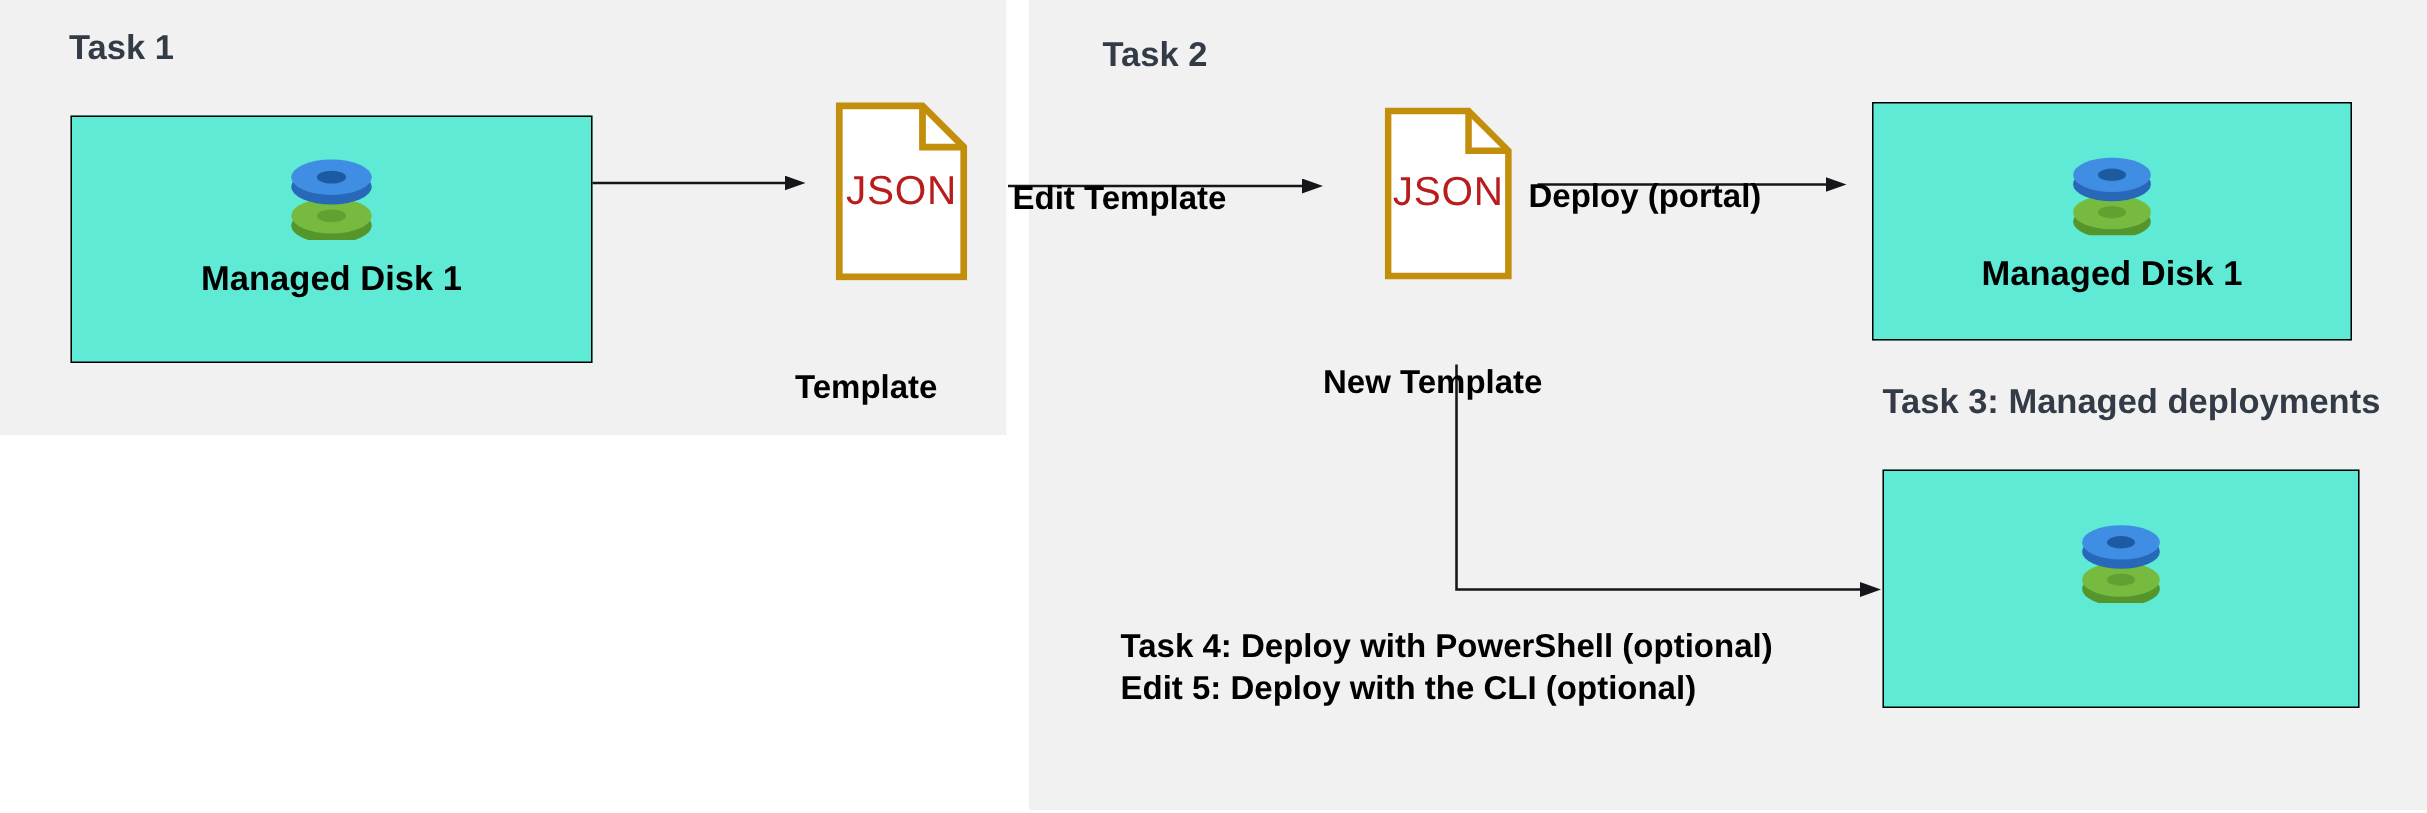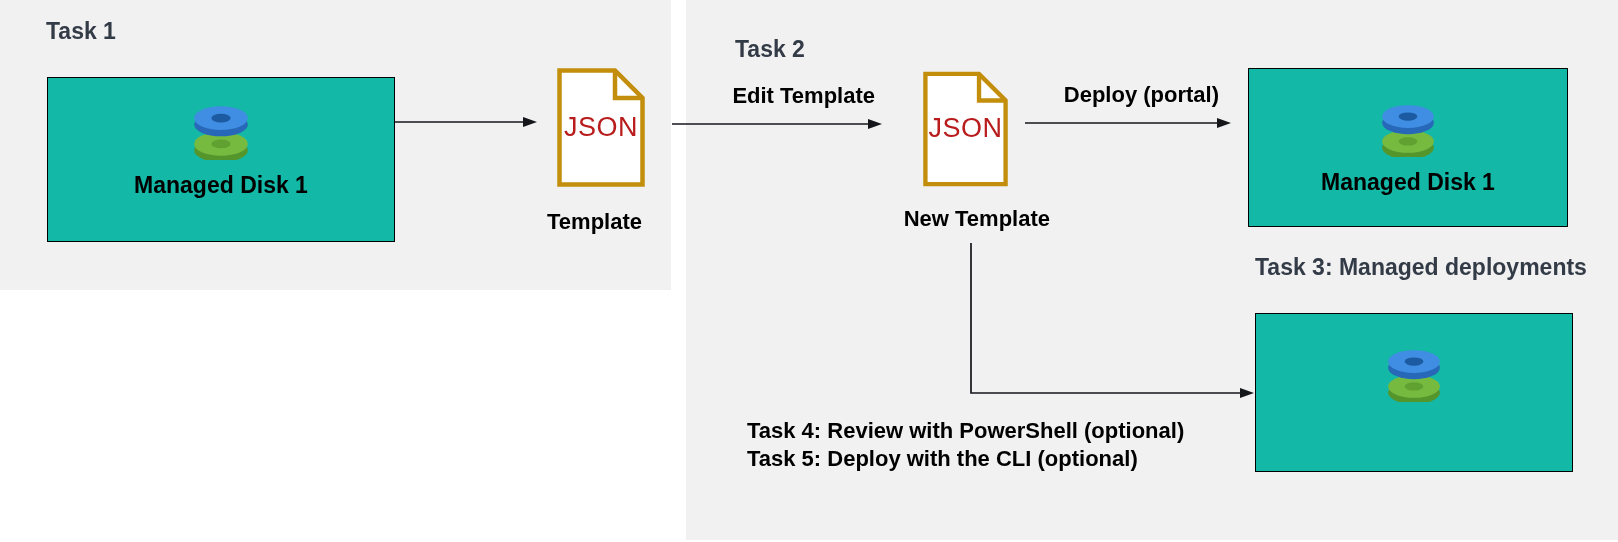--- a/index.html
+++ b/index.html
@@ -25,25 +25,25 @@
     color: #333b47;
     white-space: nowrap;
   }
   .label {
     position: absolute;
     font-size: 22px;
     font-weight: 700;
     color: #000000;
     white-space: nowrap;
   }
-  .label.centered { text-align: right; }
+  .label.centered { text-align: left; margin-top: 36px; }
 
   .disk-box {
     position: absolute;
-    background: #14b8a6;
+    background: #5eead4;
     border: 1.5px solid #000000;
     box-sizing: border-box;
     display: flex;
     flex-direction: column;
     align-items: center;
   }
   .disk-box .disk-label {
     font-size: 23px;
     font-weight: 700;
     color: #000000;
@@ -131,21 +131,21 @@
   <div class="json-icon json1">
     <svg viewBox="0 0 88 119">
       <path d="M2.5,2.5 L58,2.5 L85.5,30 L85.5,116.5 L2.5,116.5 Z" fill="#ffffff" stroke="#c28e0c" stroke-width="4.5" stroke-linejoin="miter"></path>
       <path d="M58,2.5 L58,30 L85.5,30" fill="none" stroke="#c28e0c" stroke-width="4.5"></path>
     </svg>
     <div class="json-text">JSON</div>
   </div>
 
   <div class="label centered" style="left:530px; top:209px; width:112px;">Template</div>
 
-  <div class="heading" style="left:735px; top:36px;">Task 2</div>
+  <div class="heading" style="left:735px; top:23px;">Task 2</div>
 
   <div class="label centered" style="left:675px; top:83px; width:200px;">Edit Template</div>
 
   <div class="json-icon json2">
     <svg viewBox="0 0 88 119">
       <path d="M2.5,2.5 L58,2.5 L85.5,30 L85.5,116.5 L2.5,116.5 Z" fill="#ffffff" stroke="#c28e0c" stroke-width="4.5" stroke-linejoin="miter"></path>
       <path d="M58,2.5 L58,30 L85.5,30" fill="none" stroke="#c28e0c" stroke-width="4.5"></path>
     </svg>
     <div class="json-text">JSON</div>
   </div>
@@ -163,17 +163,17 @@
 
   <div class="heading" style="left:1255px; top:254px;">Task 3: Managed deployments</div>
 
   <div class="disk-box box3">
     <svg width="54" height="56" viewBox="0 0 52 54">
       <use href="#disk-symbol" width="52" height="54"></use>
     </svg>
   </div>
 
   <div class="task45">
-    <div>Task 4: Review with PowerShell (optional)</div>
-    <div>Task 5: Deploy with the CLI (optional)</div>
+    <div>Task 4: Deploy with PowerShell (optional)</div>
+    <div>Edit 5: Deploy with the CLI (optional)</div>
   </div>
 
 </div>
 
 </body></html>

